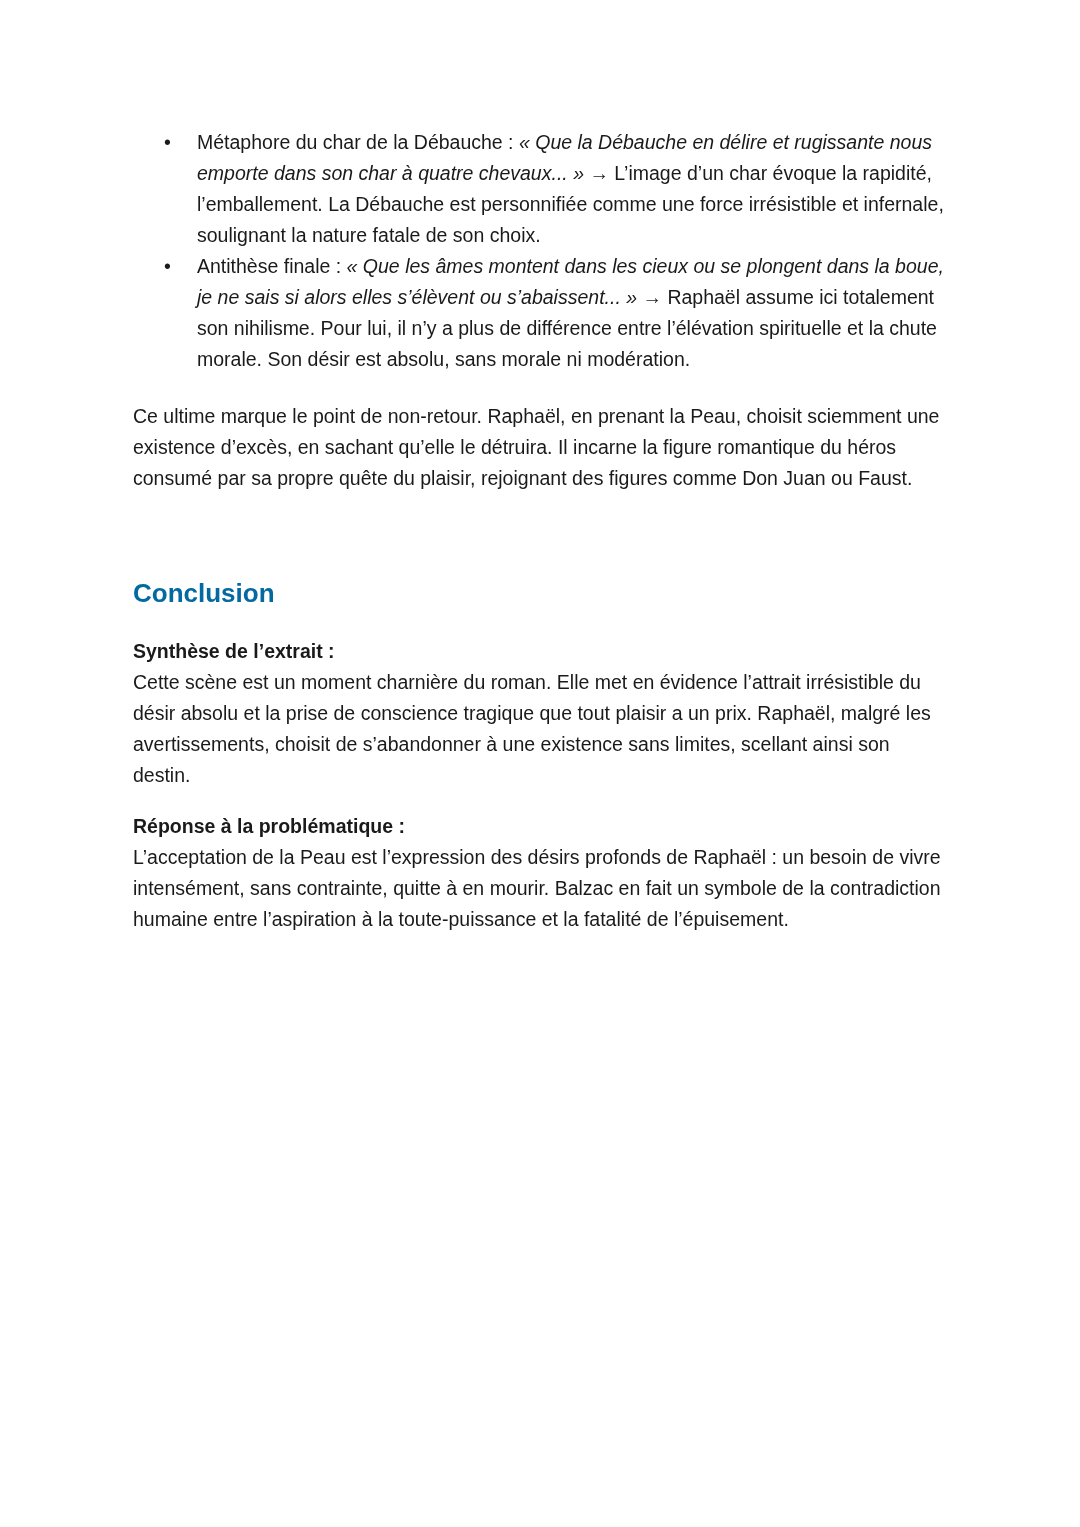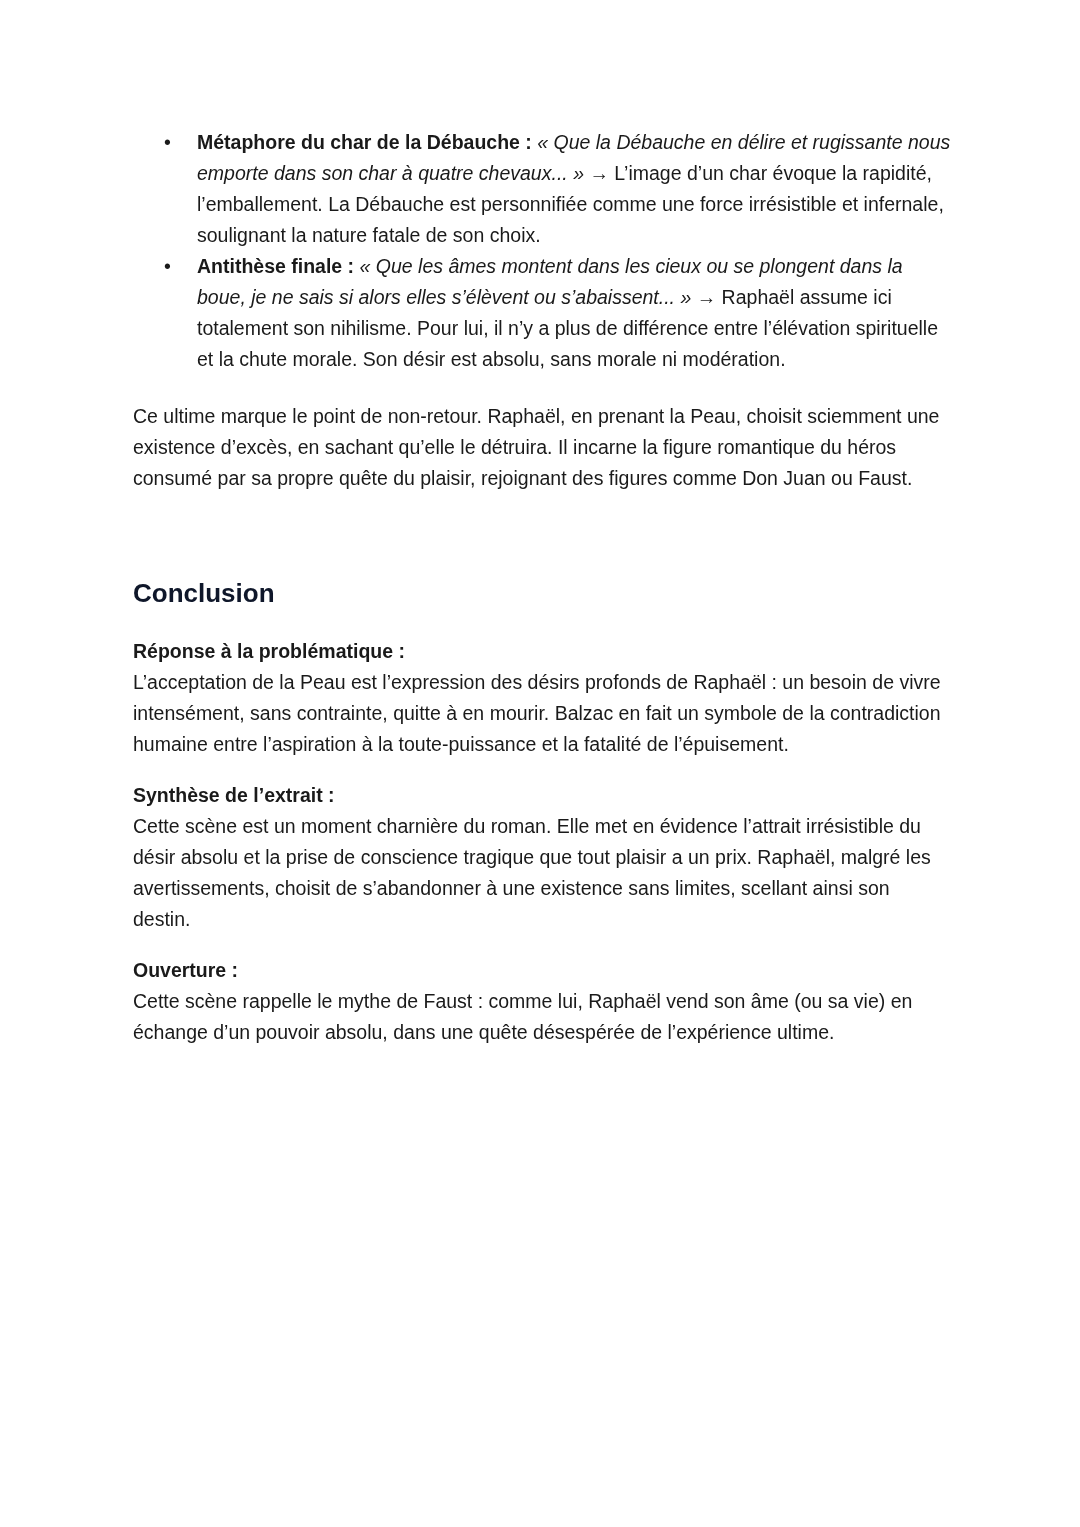--- a/index.html
+++ b/index.html
@@ -22,21 +22,21 @@
     margin: 0 0 26px 0;
     padding: 0;
   }
   li.bullet-item { display: flex; }
   li.bullet-item .marker {
     flex: 0 0 64px;
     width: 64px;
     padding-left: 31px;
   }
   li.bullet-item .content { flex: 1 1 auto; }
-  .run-label { font-weight: 700; font-style: normal; margin-top: 34px; }
+  .run-label { font-weight: 400; font-style: normal; margin-top: 34px; }
   .quote { font-style: italic; }
   .para { margin: 0 0 20px 0; }
   .para .label { font-weight: 700; }
   h1.section-heading {
     font-size: 26px;
     line-height: 34px;
     font-weight: 700;
     margin: 62px 0 26px 0;
     color: #0f4761;
   }
@@ -54,30 +54,26 @@
     <li class="bullet-item">
       <span class="marker">•</span>
       <span class="content"><span class="run-label">Antithèse finale : </span><span class="quote">« Que les âmes montent dans les cieux ou se plongent dans la boue, je ne sais si alors elles s’élèvent ou s’abaissent... » </span><span class="commentary">→ Raphaël assume ici totalement son nihilisme. Pour lui, il n’y a plus de différence entre l’élévation spirituelle et la chute morale. Son désir est absolu, sans morale ni modération.</span></span>
     </li>
   </ul>
 
   <div class="para">
     <div class="text">Ce ultime marque le point de non-retour. Raphaël, en prenant la Peau, choisit sciemment une existence d’excès, en sachant qu’elle le détruira. Il incarne la figure romantique du héros consumé par sa propre quête du plaisir, rejoignant des figures comme Don Juan ou Faust.</div>
   </div>
 
-  <h1 class="section-heading" style="color: #0f172a;">Conclusion</h1>
-
-  <div class="para">
-    <div class="label">Réponse à la problématique :</div>
-    <div class="text">L’acceptation de la Peau est l’expression des désirs profonds de Raphaël : un besoin de vivre intensément, sans contrainte, quitte à en mourir. Balzac en fait un symbole de la contradiction humaine entre l’aspiration à la toute-puissance et la fatalité de l’épuisement.</div>
-  </div>
+  <h1 class="section-heading" style="color: #0369a1;">Conclusion</h1>
 
   <div class="para">
     <div class="label">Synthèse de l’extrait :</div>
     <div class="text">Cette scène est un moment charnière du roman. Elle met en évidence l’attrait irrésistible du désir absolu et la prise de conscience tragique que tout plaisir a un prix. Raphaël, malgré les avertissements, choisit de s’abandonner à une existence sans limites, scellant ainsi son destin.</div>
   </div>
 
   <div class="para">
-    <div class="label">Ouverture :</div>
-    <div class="text">Cette scène rappelle le mythe de Faust : comme lui, Raphaël vend son âme (ou sa vie) en échange d’un pouvoir absolu, dans une quête désespérée de l’expérience ultime.</div>
+    <div class="label">Réponse à la problématique :</div>
+    <div class="text">L’acceptation de la Peau est l’expression des désirs profonds de Raphaël : un besoin de vivre intensément, sans contrainte, quitte à en mourir. Balzac en fait un symbole de la contradiction humaine entre l’aspiration à la toute-puissance et la fatalité de l’épuisement.</div>
   </div>
+
 
 </div>
 
 </body></html>

